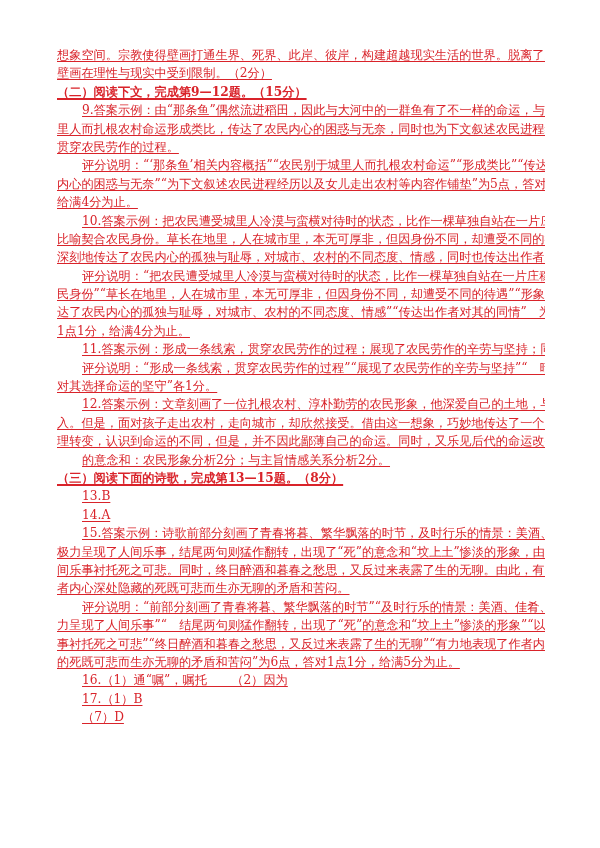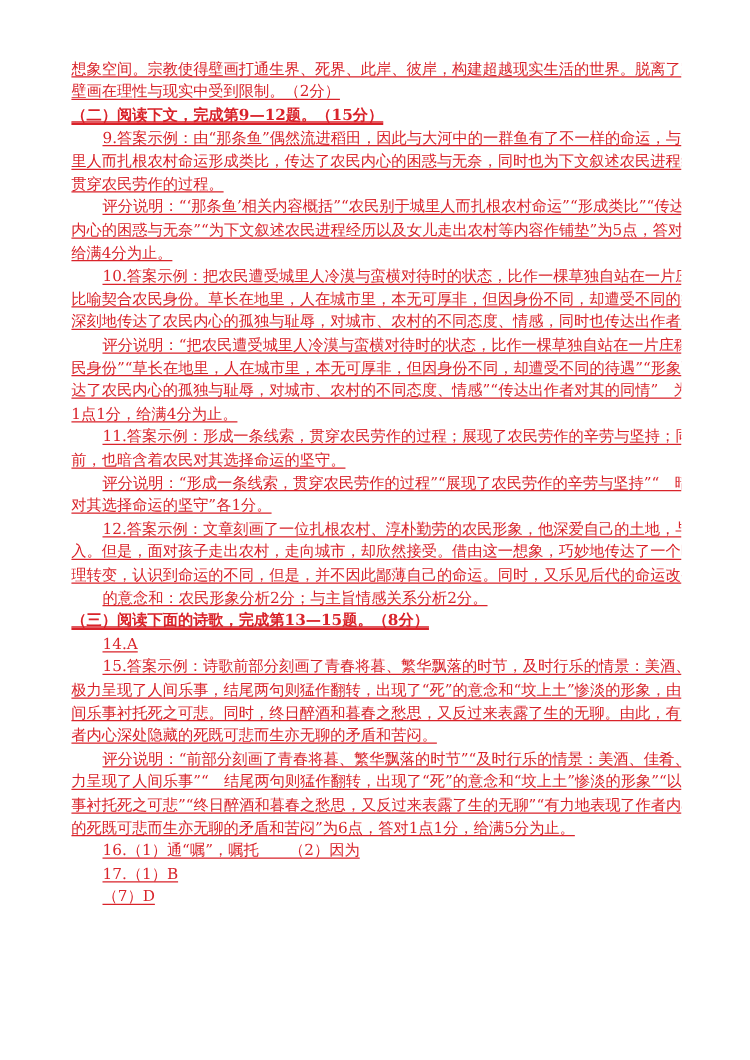--- a/index.html
+++ b/index.html
@@ -6,21 +6,21 @@
   body { width:600px; height:848px; overflow:hidden; position:relative; }
   .page {
     position:absolute; left:57px; top:46px; width:488px;
     font-family: "DejaVu Serif", "Liberation Serif", serif;
     font-size:12.2px; line-height:18.4px; color:#d9232a;
   }
   .line { white-space:nowrap; overflow:hidden; height:18.4px; }
   .line span { text-decoration:underline; text-decoration-color:#d9232a; text-underline-offset:2px; }
   .justify { text-align:justify; text-align-last:justify; }
   .indent { padding-left:25px; }
-  .section { font-weight:bold; padding-left:0;text-decoration:underline; }
+  .section { font-weight:bold; padding-left:0; }
   .section span { text-decoration-thickness:1.5px; }
 </style>
 </head>
 <body>
 
 <div class="page">
   <div class="line justify"><span>想象空间。宗教使得壁画打通生界、死界、此岸、彼岸，构建超越现实生活的世界。脱离了宗教可能导致</span></div>
   <div class="line"><span>壁画在理性与现实中受到限制。（2分）</span></div>
   <div class="line section"><span>（二）阅读下文，完成第9—12题。（15分）</span></div>
   <div class="line justify indent"><span>9.答案示例：由“那条鱼”偶然流进稻田，因此与大河中的一群鱼有了不一样的命运，与农民别于城</span></div>
@@ -30,28 +30,28 @@
   <div class="line justify"><span>内心的困惑与无奈”“为下文叙述农民进程经历以及女儿走出农村等内容作铺垫”为5点，答对1点1分，</span></div>
   <div class="line"><span>给满4分为止。</span></div>
   <div class="line justify indent"><span>10.答案示例：把农民遭受城里人冷漠与蛮横对待时的状态，比作一棵草独自站在一片庄稼地，这一</span></div>
   <div class="line justify"><span>比喻契合农民身份。草长在地里，人在城市里，本无可厚非，但因身份不同，却遭受不同的待遇，形象而</span></div>
   <div class="line justify"><span>深刻地传达了农民内心的孤独与耻辱，对城市、农村的不同态度、情感，同时也传达出作者对其的同情。</span></div>
   <div class="line justify indent"><span>评分说明：“把农民遭受城里人冷漠与蛮横对待时的状态，比作一棵草独自站在一片庄稼地”“契合农</span></div>
   <div class="line justify"><span>民身份”“草长在地里，人在城市里，本无可厚非，但因身份不同，却遭受不同的待遇”“形象而深刻地传</span></div>
   <div class="line justify"><span>达了农民内心的孤独与耻辱，对城市、农村的不同态度、情感”“传达出作者对其的同情”　为5点，答对</span></div>
   <div class="line"><span>1点1分，给满4分为止。</span></div>
   <div class="line justify indent"><span>11.答案示例：形成一条线索，贯穿农民劳作的过程；展现了农民劳作的辛劳与坚持；同时，一直向</span></div>
-  <div class="line"><span>前，也暗含着农民对其选择命运的坚守。</span></div>
   <div class="line justify indent"><span>评分说明：“形成一条线索，贯穿农民劳作的过程”“展现了农民劳作的辛劳与坚持”“　暗含着农民</span></div>
   <div class="line"><span>对其选择命运的坚守”各1分。</span></div>
   <div class="line justify indent"><span>12.答案示例：文章刻画了一位扎根农村、淳朴勤劳的农民形象，他深爱自己的土地，与城市格格不</span></div>
   <div class="line justify"><span>入。但是，面对孩子走出农村，走向城市，却欣然接受。借由这一想象，巧妙地传达了一个时代农民的心</span></div>
   <div class="line justify"><span>理转变，认识到命运的不同，但是，并不因此鄙薄自己的命运。同时，又乐见后代的命运改变，表达了作</span></div>
   <div class="line indent"><span>的意念和：农民形象分析2分；与主旨情感关系分析2分。</span></div>
   <div class="line section"><span>（三）阅读下面的诗歌，完成第13—15题。（8分）</span></div>
+  <div class="line indent"><span>13.B</span></div>
   <div class="line indent"><span>14.A</span></div>
   <div class="line justify indent"><span>15.答案示例：诗歌前部分刻画了青春将暮、繁华飘落的时节，及时行乐的情景：美酒、佳肴、歌舞，</span></div>
   <div class="line justify"><span>极力呈现了人间乐事，结尾两句则猛作翻转，出现了“死”的意念和“坟上土”惨淡的形象，由此，以人</span></div>
   <div class="line justify"><span>间乐事衬托死之可悲。同时，终日醉酒和暮春之愁思，又反过来表露了生的无聊。由此，有力地表现了作</span></div>
   <div class="line"><span>者内心深处隐藏的死既可悲而生亦无聊的矛盾和苦闷。</span></div>
   <div class="line justify indent"><span>评分说明：“前部分刻画了青春将暮、繁华飘落的时节”“及时行乐的情景：美酒、佳肴、歌舞，极</span></div>
   <div class="line justify"><span>力呈现了人间乐事”“　结尾两句则猛作翻转，出现了“死”的意念和“坟上土”惨淡的形象”“以人间乐</span></div>
   <div class="line justify"><span>事衬托死之可悲”“终日醉酒和暮春之愁思，又反过来表露了生的无聊”“有力地表现了作者内心深处隐藏</span></div>
   <div class="line"><span>的死既可悲而生亦无聊的矛盾和苦闷”为6点，答对1点1分，给满5分为止。</span></div>
   <div class="line indent"><span>16.（1）通“嘱”，嘱托　　（2）因为</span></div>

